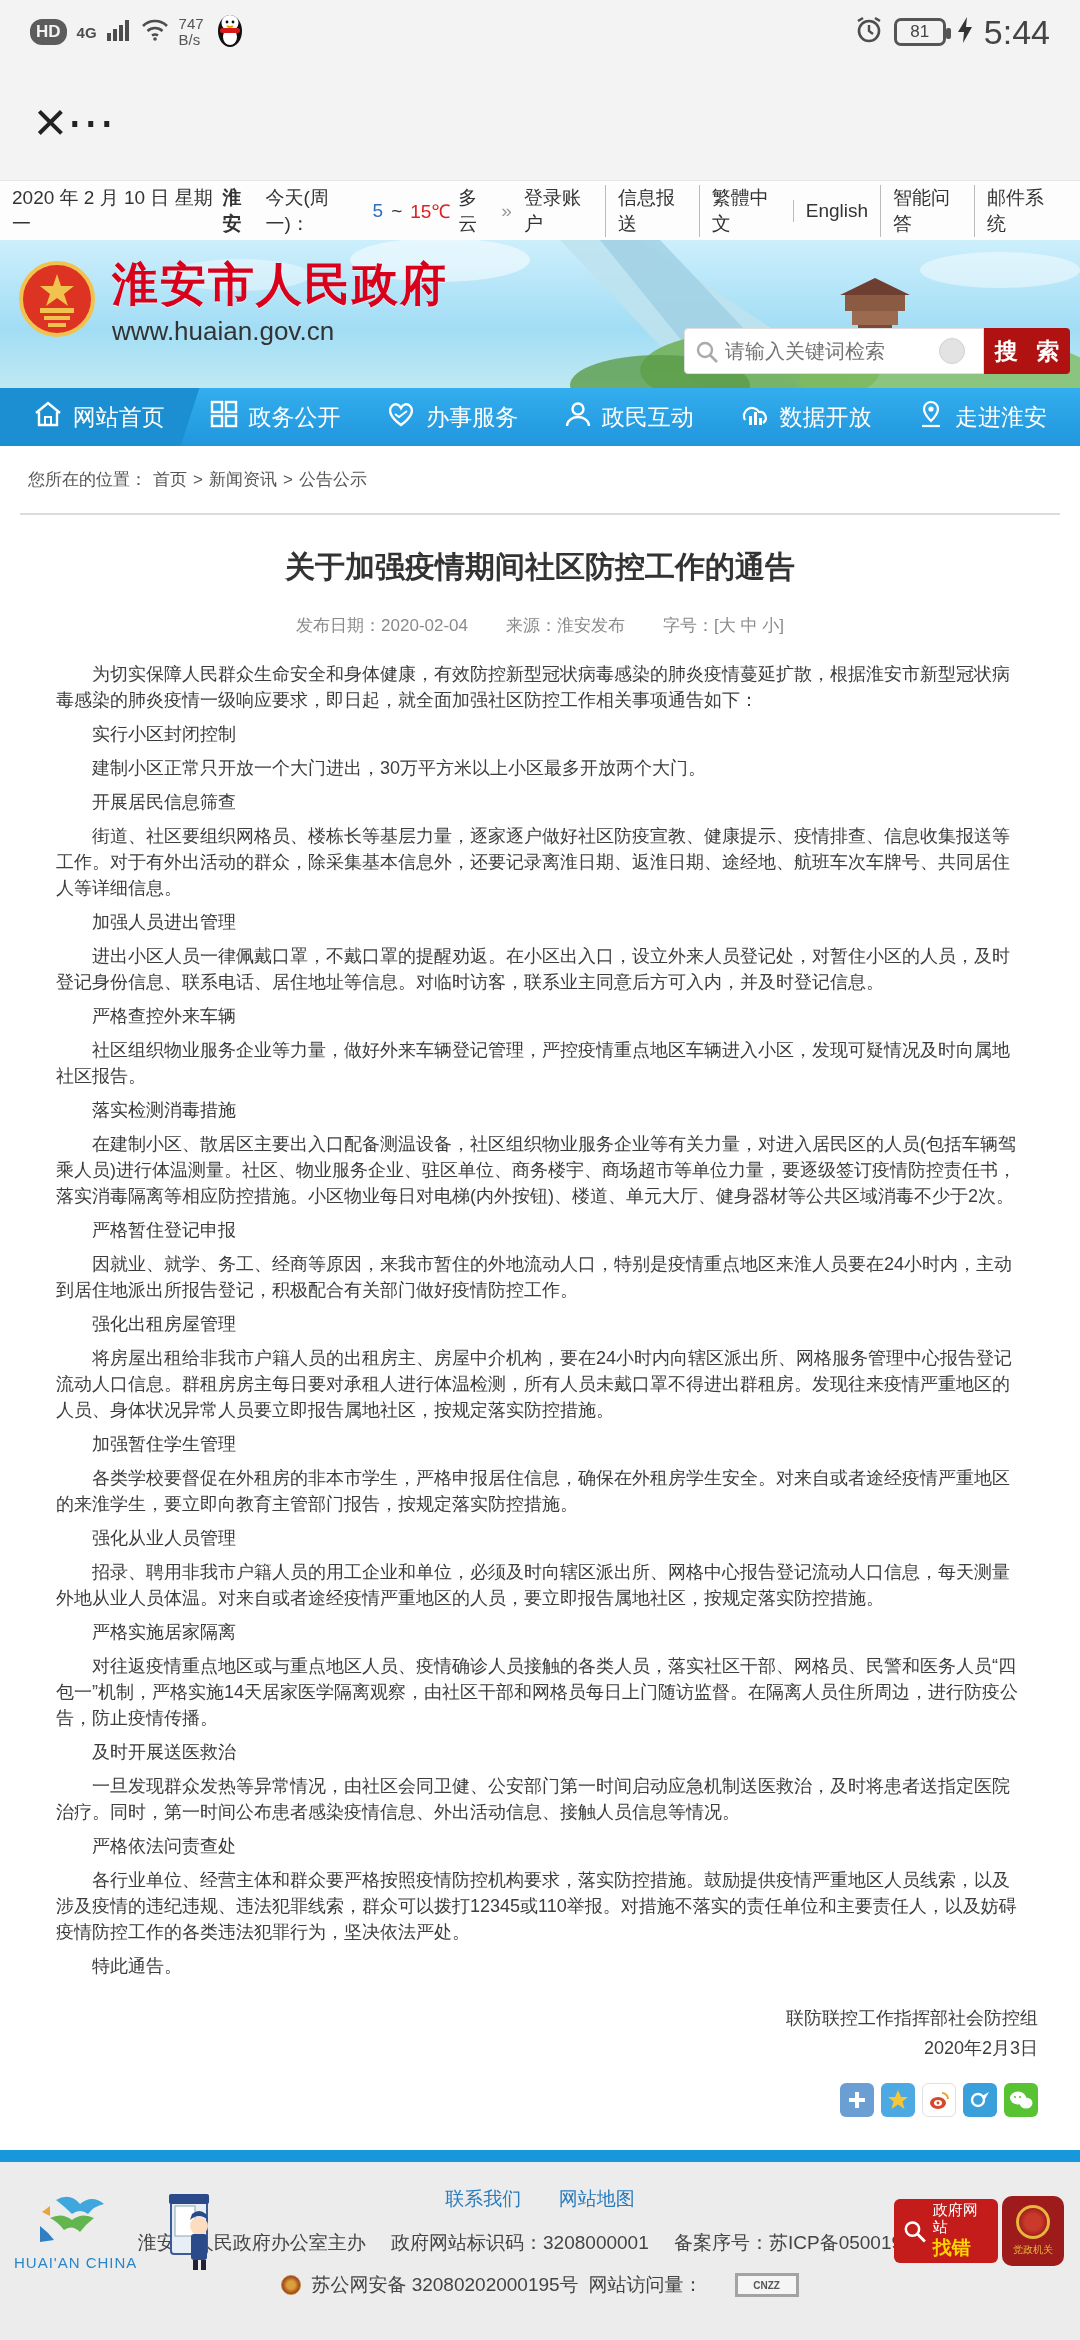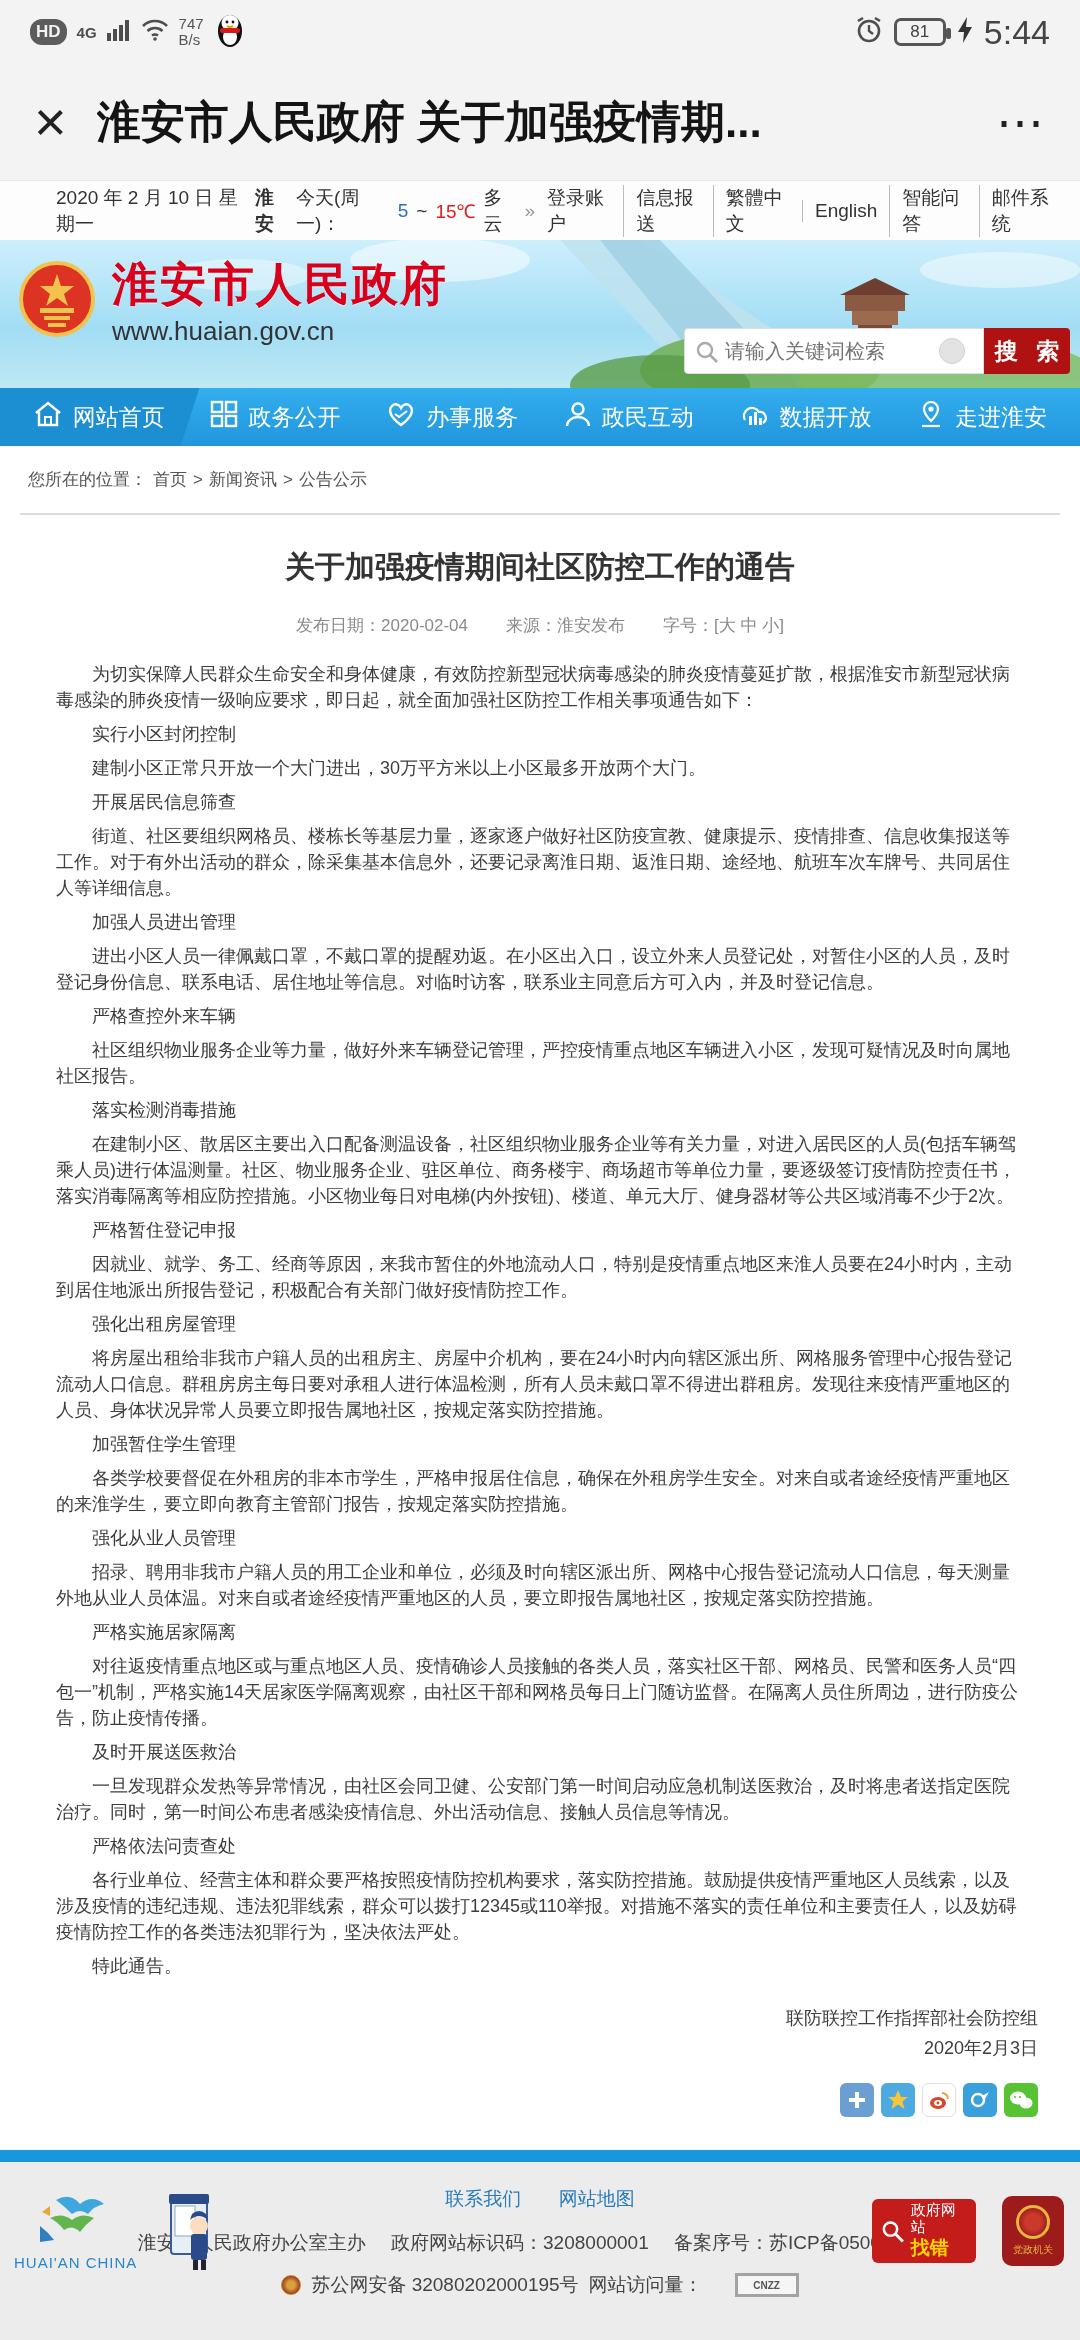--- a/index.html
+++ b/index.html
@@ -22,21 +22,21 @@
   
   .titlebar { height:116px; background:#f3f3f3; display:flex; align-items:center; padding:0 34px; }
   .close-x { font-size:56px; color:#222; line-height:1; }
   .apptitle { font-size:44px; font-weight:bold; color:#141414; margin-left:30px; flex:1;
               white-space:nowrap; overflow:hidden; }
   .more-dots { font-size:48px; color:#222; letter-spacing:2px; }
 
   
   .utilitybar { height:60px; background:#fdfdfd; border-top:1px solid #e8e8e8; display:flex;
                 align-items:center; justify-content:space-between; padding:0 12px; font-size:19px; color:#333; }
-  .u-left { display:flex; align-items:center; gap:8px;margin-left:44px; }
+  .u-left { display:flex; align-items:center; gap:8px; }
   .u-city { font-weight:bold; }
   .t-low { color:#2f6fc1; } .t-high { color:#e02020; } .u-arrow { color:#999; }
   .u-links { display:flex; align-items:center; }
   .u-links span { padding:0 12px; border-left:1px solid #bbb; color:#333; }
   .u-links span:first-child { border-left:none; }
 
   
   .banner { position:relative; height:148px; overflow:hidden;
             background:linear-gradient(180deg,#cdeffc 0%,#a2ddf5 60%,#bfe9f2 100%); }
   .banner svg.scenery { position:absolute; inset:0; }
@@ -86,21 +86,21 @@
   .f-links span { margin:0 16px; }
   .f-line { margin-bottom:16px; }
   .f-line span { margin:0 10px; }
   .f-line2 { display:flex; align-items:center; justify-content:center; gap:10px; font-size:19px; color:#444; }
   .gongan-dot { width:20px; height:20px; border-radius:50%; background:radial-gradient(circle,#d8a13a 30%,#a33b1f 70%); border:1px solid #b98a2e; }
   .cnzz { width:64px; height:24px; background:#f5f5f5; border:3px solid #a3a3a3; font-size:10px; color:#555;
           display:flex; align-items:center; justify-content:center; font-weight:bold; margin-left:22px; }
   .f-left { position:absolute; left:14px; top:30px; display:flex; align-items:flex-start; gap:26px; }
   .huaian-logo { text-align:center; }
   .huaian-logo .lt { font-size:15px; color:#2a86c8; margin-top:2px; letter-spacing:1px; }
-  .f-right { position:absolute; right:16px; top:34px; display:flex; align-items:center; gap:26px; }
+  .f-right { position:absolute; right:16px; top:34px; display:flex; align-items:center; gap:4px; }
   .zhaocuo { width:104px; height:64px; background:#c41b1b; border-radius:6px; display:flex; align-items:center;
              padding:0 8px; gap:6px; }
   .zhaocuo .tx1 { color:#fff; font-size:15px; line-height:17px; }
   .zhaocuo .tx2 { color:#ffd400; font-size:19px; font-weight:bold; }
   .dzjg { width:62px; height:70px; background:#9e1b1b; border-radius:10px; display:flex; flex-direction:column;
           align-items:center; justify-content:center; gap:4px; }
   .dzjg .em { width:34px; height:34px; border-radius:50%; border:3px solid #e7b63c;
               background:radial-gradient(circle,#c93a2a 40%,#9e1b1b 75%); }
   .dzjg .tt { color:#e7b63c; font-size:10px; }
 </style>
@@ -165,21 +165,20 @@
         <svg width="18" height="28" viewBox="0 0 18 28">
             <path d="M11 1 L2 16 h6 L7 27 L16 11 h-6 Z" fill="#333"></path>
           </svg>
       </span>
       <span class="time">5:44</span>
     </div>
   </div>
 
   <div class="titlebar">
     <span class="close-x">×</span>
-    <span class="apptitle">淮安市人民政府 关于加强疫情期...</span>
     <span class="more-dots">⋯</span>
   </div>
 
   <div class="utilitybar">
     <div class="u-left">
       <span>2020 年 2 月 10 日 星期一</span>
       <span class="u-city">淮安</span>
       <span>今天(周一)：</span>
       <span class="t-low">5</span>
       <span>~</span>

